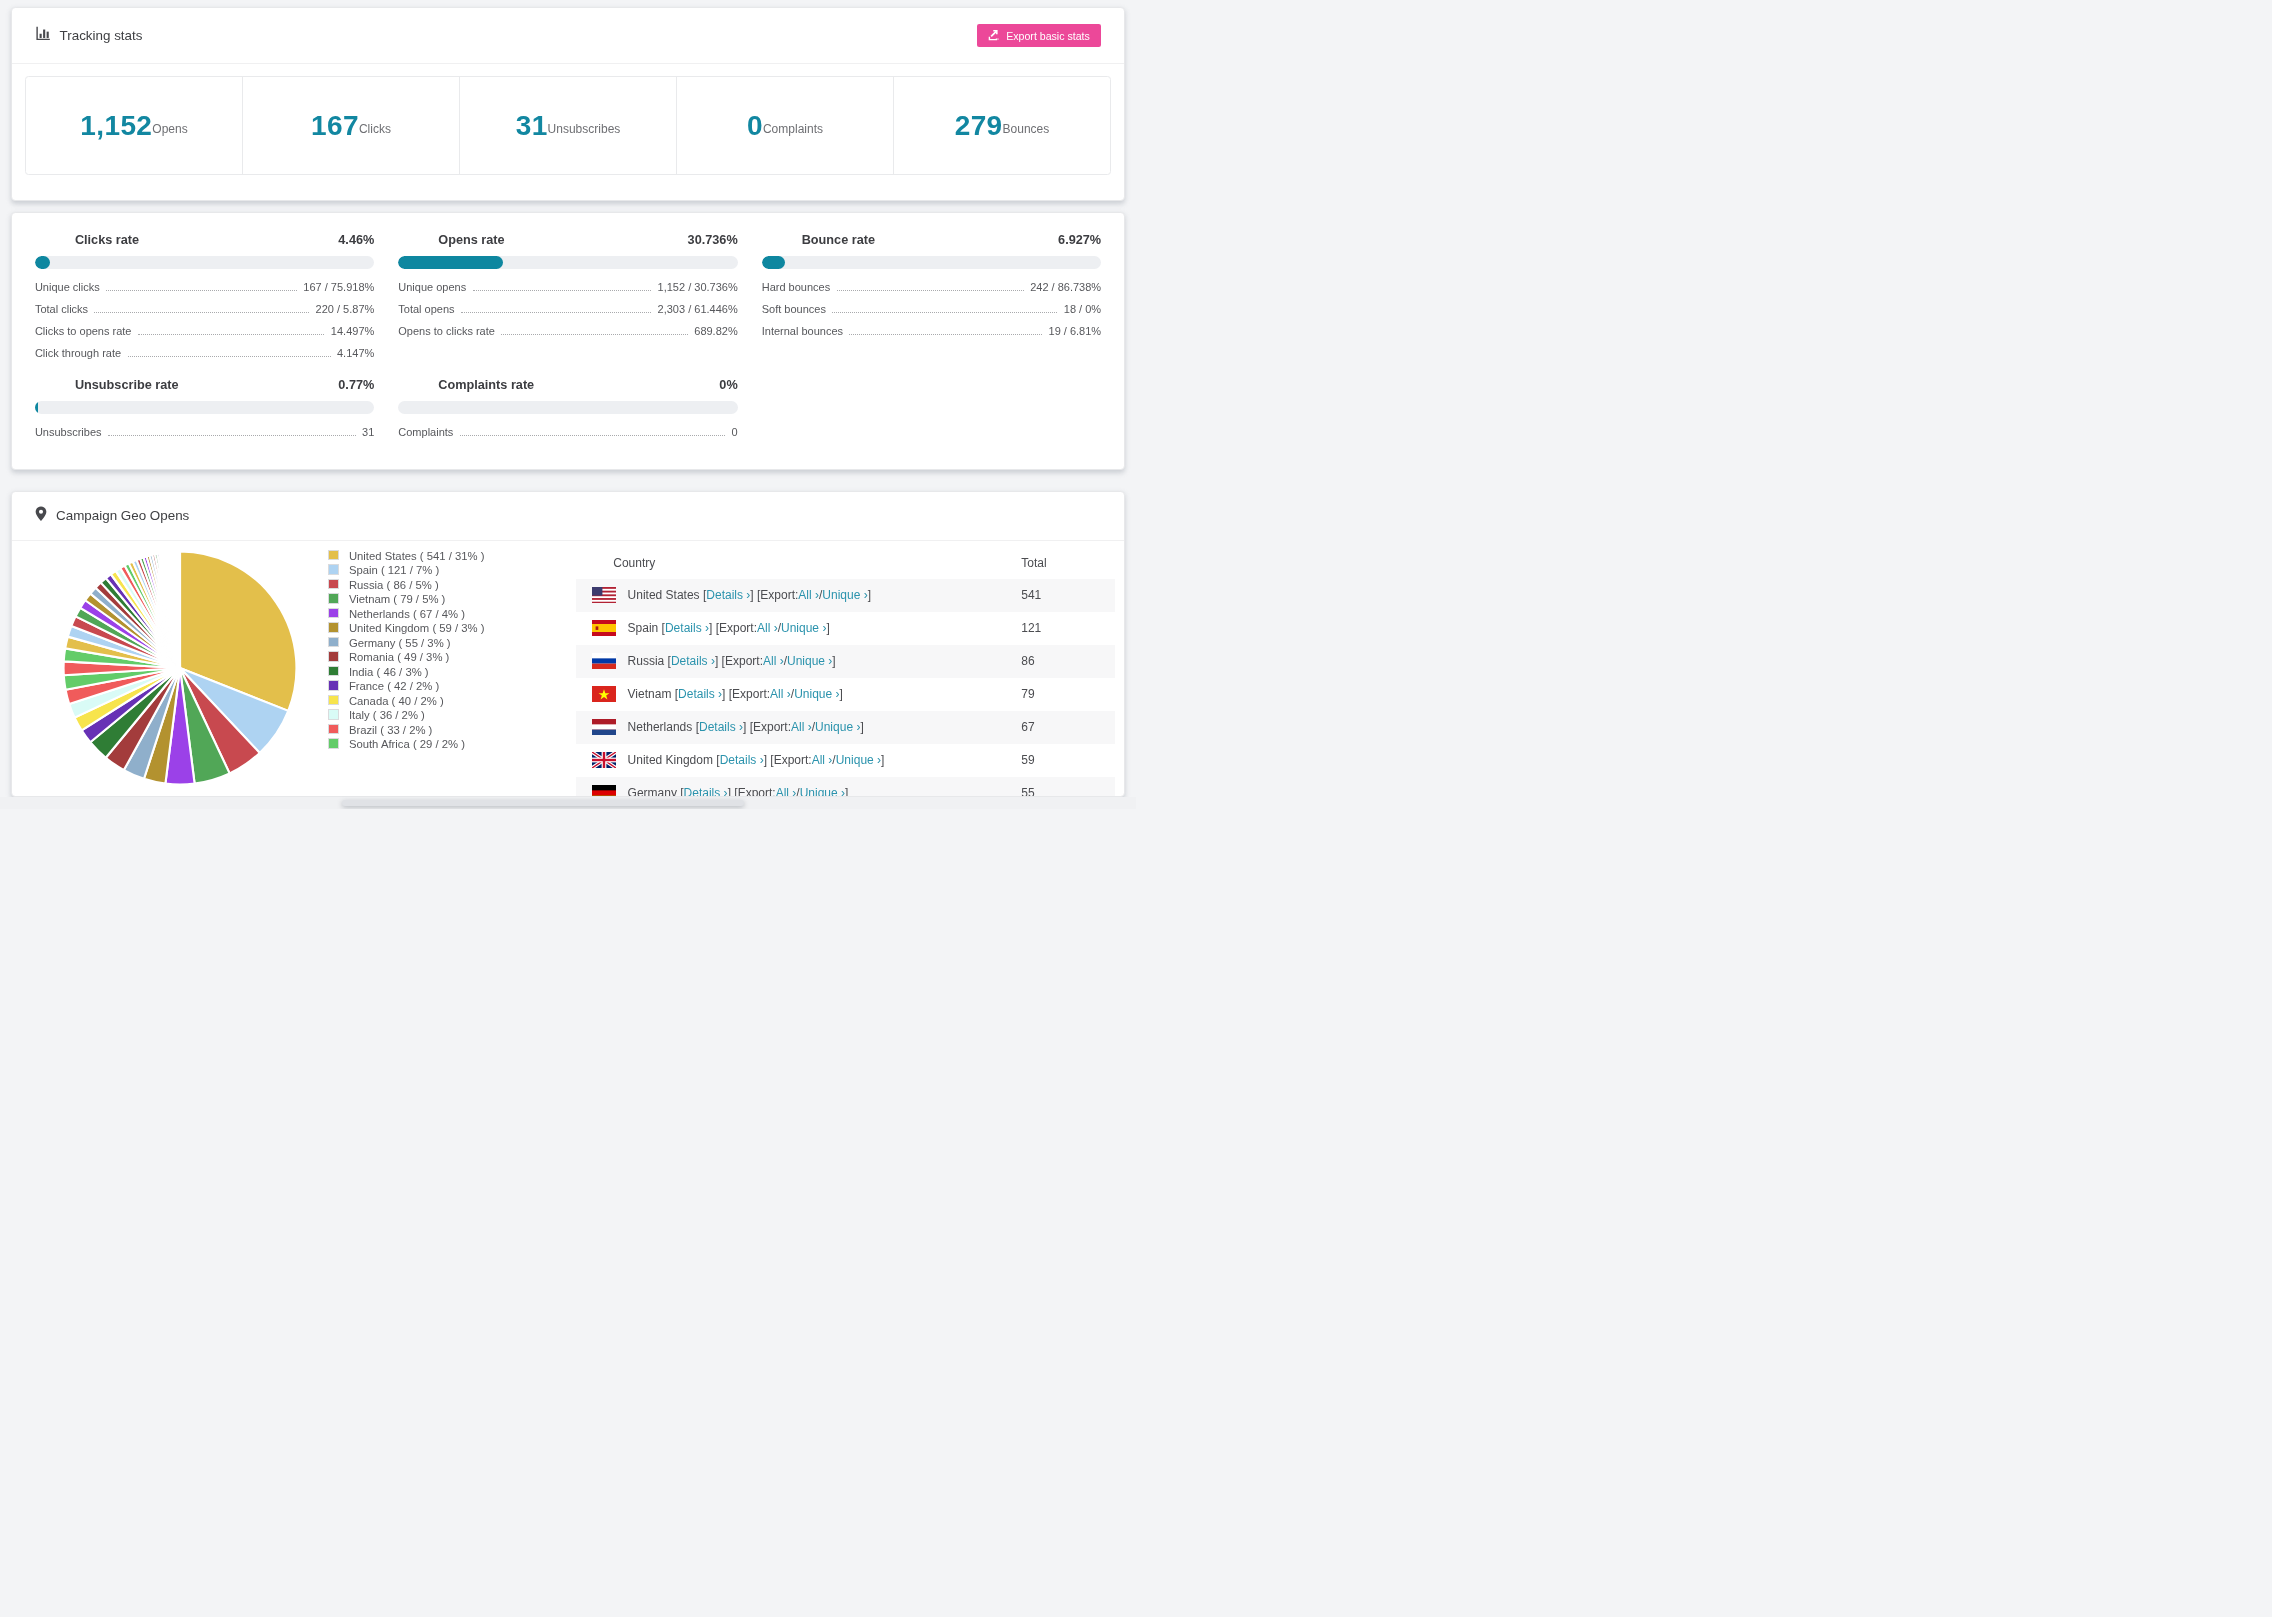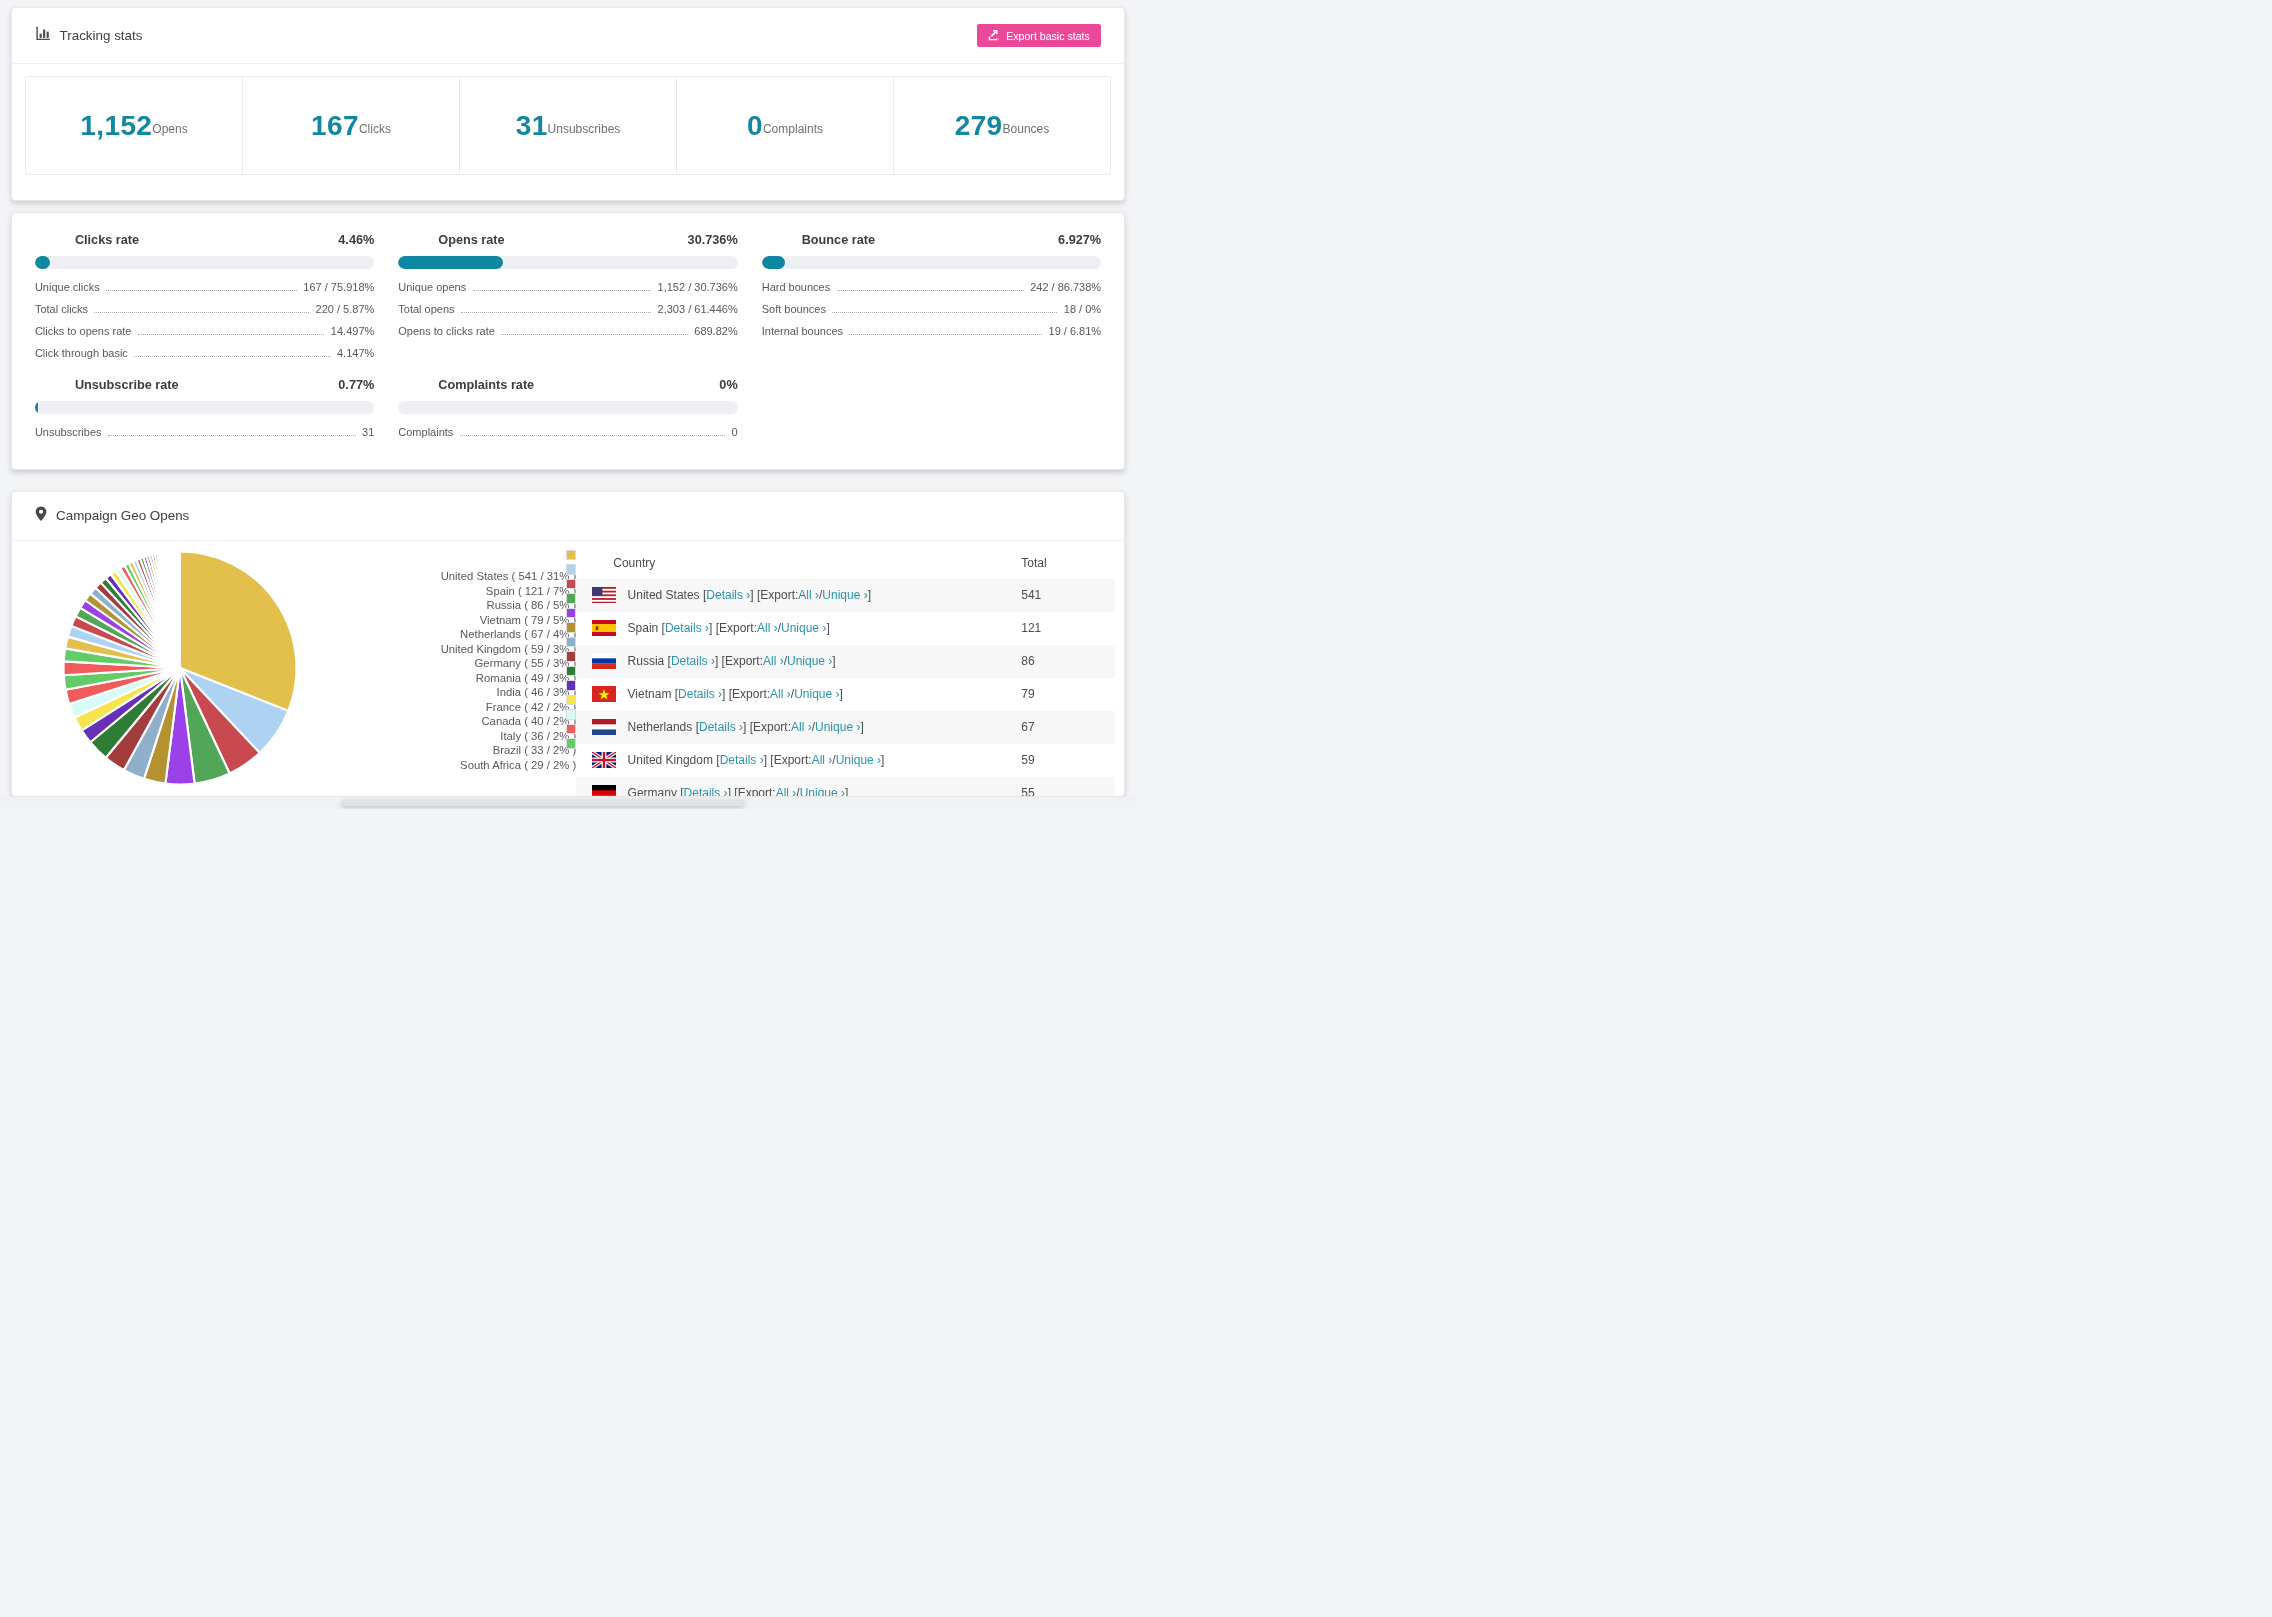--- a/index.html
+++ b/index.html
@@ -55,21 +55,21 @@
   .bar { height:13.4px; background:#edeff2; border-radius:7px; margin:9.2px 0 12px; overflow:hidden; }
   .bar-fill { height:100%; background:#0e87a0; border-radius:7px; }
   .metric-row { display:flex; align-items:baseline; font-size:11px; color:#57585c; margin-top:10px; }
   .m-lbl { white-space:nowrap; }
   .m-leader { flex:1; margin:0 6.4px; border-bottom:0.7px dotted #a9aaad; height:8.5px; }
   .m-val { white-space:nowrap; }
 
   .geo-body { display:flex; padding:7px 8.5px 0 22.6px; }
   .pie-wrap { width:240px; height:240px; margin-left:25.4px; flex:none; }
   .legend { list-style:none; width:248px; margin-left:28px; padding-top:2.1px; flex:none; }
-  .legend li { display:flex; align-items:flex-end; gap:10px; font-size:11.3px; color:#57585c; height:14.5px;flex-direction:column; }
+  .legend li { display:flex; align-items:flex-start; gap:10px; font-size:11.3px; color:#57585c; height:14.5px; }
   .swatch { width:10.6px; height:10.6px; border:1.4px solid #dadbdd; flex:none; }
 
   .geo-table { flex:1; min-width:0; }
   .t-head { display:flex; align-items:center; height:31px; font-size:12px; color:#4b4c50; }
   .t-head .cell-country { padding-left:37px; }
   .t-row { display:flex; align-items:center; height:33px; font-size:12px; color:#4b4c50;padding-left:16px; }
   .t-row.odd { background:#f7f7f8; }
   .cell-country { flex:1; display:flex; align-items:center; min-width:0; white-space:nowrap; }
   .cell-total { width:94px; flex:none; }
   .flag { width:24px; height:16px; margin-right:11.3px; flex:none; display:block; }
@@ -153,21 +153,21 @@
        <span class="m-lbl">Total clicks</span>
        <span class="m-leader"></span>
        <span class="m-val">220 / 5.87%</span>
      </div>
           <div class="metric-row">
        <span class="m-lbl">Clicks to opens rate</span>
        <span class="m-leader"></span>
        <span class="m-val">14.497%</span>
      </div>
           <div class="metric-row">
-       <span class="m-lbl">Click through basic</span>
+       <span class="m-lbl">Click through rate</span>
        <span class="m-leader"></span>
        <span class="m-val">4.147%</span>
      </div>
         </div>
         <div class="rate-col">
     <div class="rate-head">
       <span class="rate-title">Opens rate</span>
       <span class="rate-value">30.736%</span>
     </div>
     <div class="bar">

